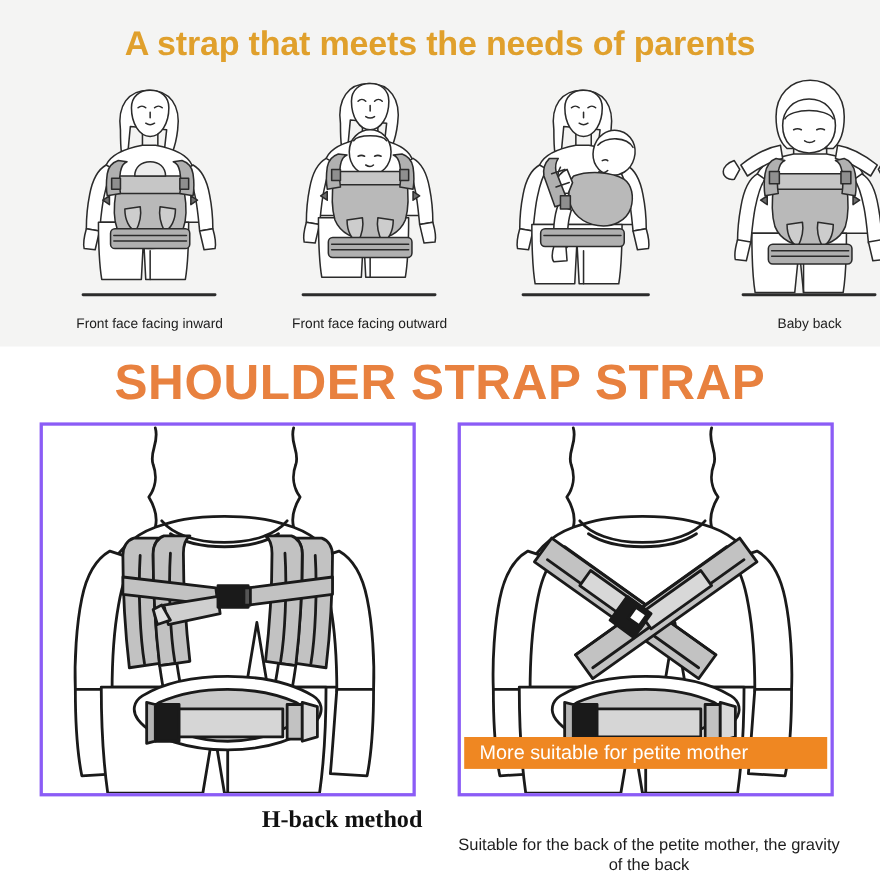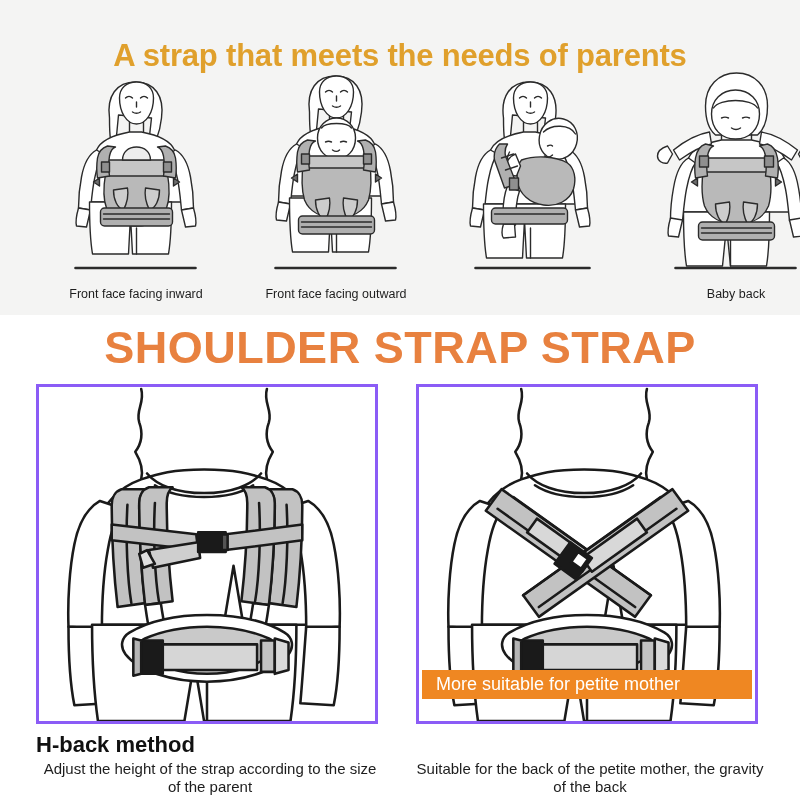--- a/index.html
+++ b/index.html
@@ -32,21 +32,20 @@
     position: absolute;
     left: 0;
     top: 22px;
     width: 800px;
     text-align: center;
     font-size: 31px;
     font-weight: bold;
     color: #e0a02c;
     letter-spacing: -0.2px;
     white-space: nowrap;
-    margin-top: 16px;
   }
   .carry-row {
     position: absolute;
     left: 0;
     top: 62px;
     width: 800px;
     height: 245px;
     display: flex;
     padding-left: 36px;
   }
@@ -140,25 +139,26 @@
     color: #ffffff;
     font-size: 18px;
     white-space: nowrap;
   }
 
   .method-name {
     position: absolute;
     left: 0;
     top: 348px;
     width: 348px;
-    text-align: left;
+    text-align: right;
     font-size: 22px;
     font-weight: bold;
     color: #111111;
     white-space: nowrap;
+    font-family: Liberation Serif, serif;
   }
   .method-desc {
     position: absolute;
     left: 0;
     top: 376px;
     width: 348px;
     text-align: center;
     font-size: 15px;
     line-height: 1.22;
     color: #1d1d1d;
@@ -401,21 +401,20 @@
 
             <path d="M104 258h22v34h-22z" fill="#1a1a1a"></path>
             <path d="M96 256l8 2v34l-8 2z" fill="#b5b5b5"></path>
 
             <path d="M226 258h14v32h-14z" fill="#c2c2c2"></path>
             <path d="M240 256l14 4v28l-14 4z" fill="#d9d9d9"></path>
           </g>
         </svg>
       </div>
       <div class="method-name">H-back method</div>
-      <div class="method-desc">Adjust the height of the strap according to the size of the parent</div>
     </div>
 
     <div class="panel panel-right">
       <div class="panel-frame">
         <svg class="panel-art" viewBox="0 0 342 340" preserveAspectRatio="xMidYMid meet">
           <g fill="none" stroke="#1a1a1a" stroke-width="2.6" stroke-linejoin="round" stroke-linecap="round">
             <path d="M104 2c4 14-6 22-2 34 4 11 2 22-4 30 6 10 8 20 6 28" fill="#fff"></path>
             <path d="M232 2c-4 14 6 22 2 34-4 11-2 22 4 30-6 10-8 20-6 28" fill="#fff"></path>
             <path d="M104 94c18-6 32-10 64-10s46 4 64 10c22 8 38 24 44 44 6 22 8 70 6 104h-74l-10-60-10 60H54c-2-34 0-82 6-104 6-20 22-36 44-44z" fill="#fff"></path>
             <path d="M110 88c10 12 30 20 58 20s48-8 58-20"></path>

